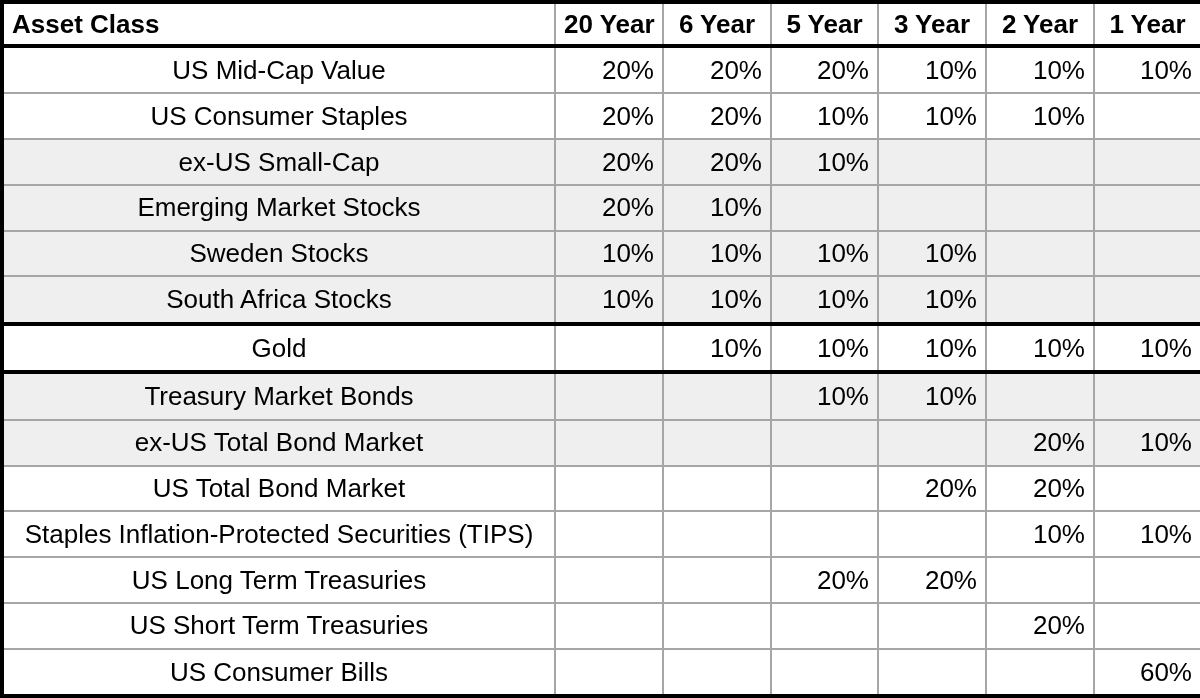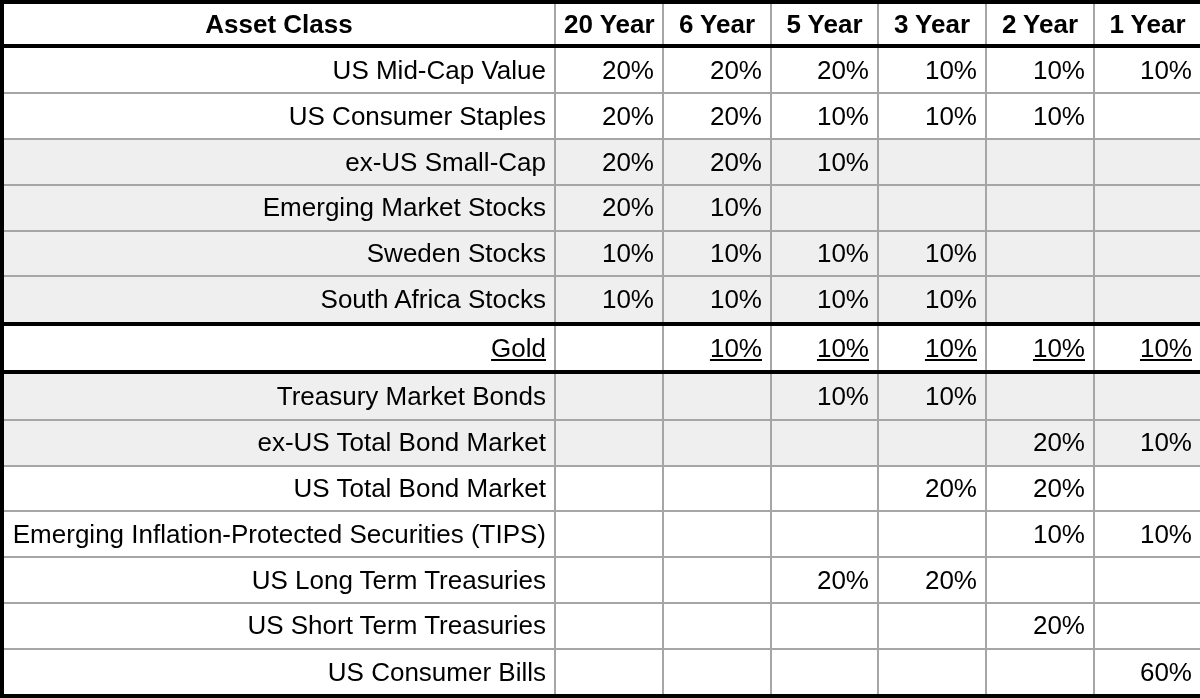--- a/index.html
+++ b/index.html
@@ -31,27 +31,27 @@
     white-space: nowrap;
     overflow: hidden;
     line-height: 1.1;
   }
   .alloc thead th {
     border-bottom: 4px solid var(--thick);
     font-weight: bold;
     height: 40px;
     background: var(--bg);
   }
-  .alloc thead th.asset-header { text-align: center; }
+  .alloc thead th.asset-header { text-align: left; }
   .alloc thead th.year-header  { text-align: center; }
-  .alloc td.asset-name { text-align: right; }
+  .alloc td.asset-name { text-align: center; }
   .alloc td.value      { text-align: right; }
   .alloc tr.shaded td  { background: var(--shaded); }
   .alloc tr.thick-top td    { border-top: 4px solid var(--thick); }
-  .alloc tr.thick-bottom td { border-bottom: 4px solid var(--thick); text-decoration: underline; }
+  .alloc tr.thick-bottom td { border-bottom: 4px solid var(--thick); }
 </style>
 </head>
 <body>
 
 <table class="alloc">
   <colgroup>
     <col style="width:553px">
     <col style="width:108px">
     <col style="width:108px">
     <col style="width:107px">
@@ -155,21 +155,21 @@
       <tr>
         <td class="asset-name">US Total Bond Market</td>
         <td class="value"></td>
         <td class="value"></td>
         <td class="value"></td>
         <td class="value">20%</td>
         <td class="value">20%</td>
         <td class="value"></td>
       </tr>
       <tr>
-        <td class="asset-name">Emerging Inflation-Protected Securities (TIPS)</td>
+        <td class="asset-name">Staples Inflation-Protected Securities (TIPS)</td>
         <td class="value"></td>
         <td class="value"></td>
         <td class="value"></td>
         <td class="value"></td>
         <td class="value">10%</td>
         <td class="value">10%</td>
       </tr>
       <tr>
         <td class="asset-name">US Long Term Treasuries</td>
         <td class="value"></td>

